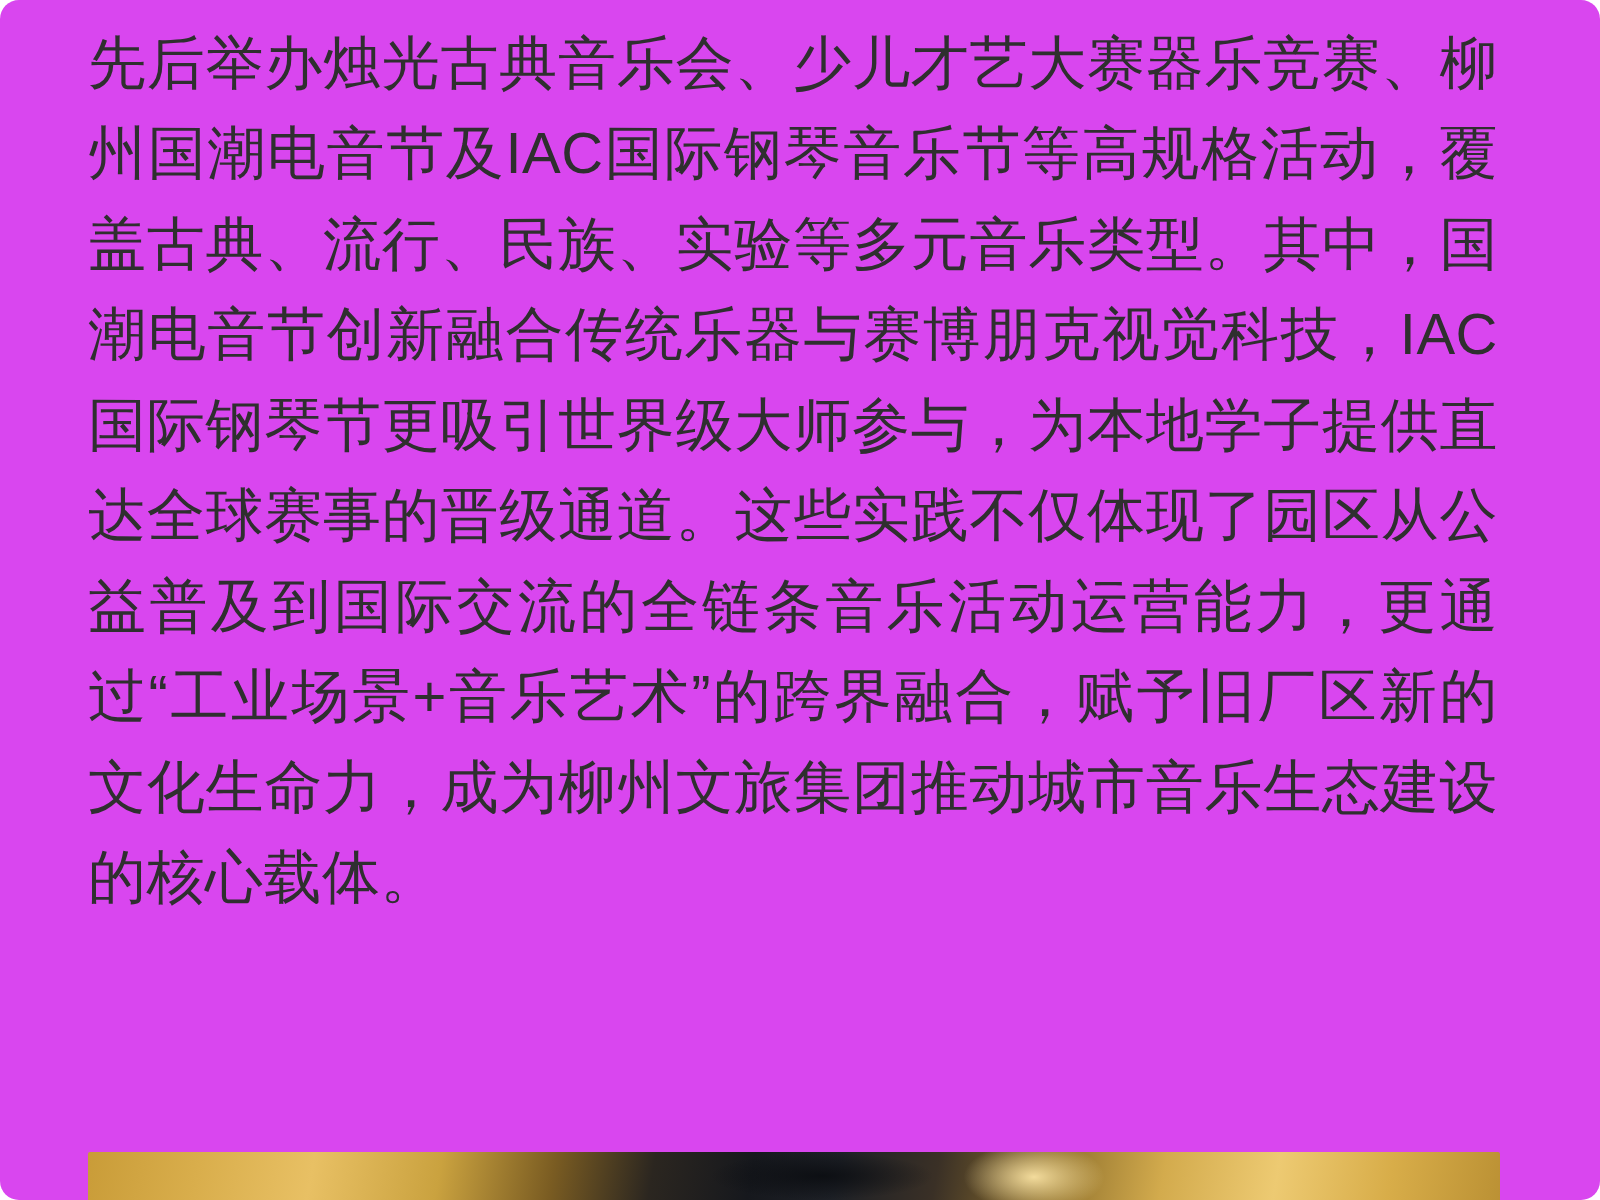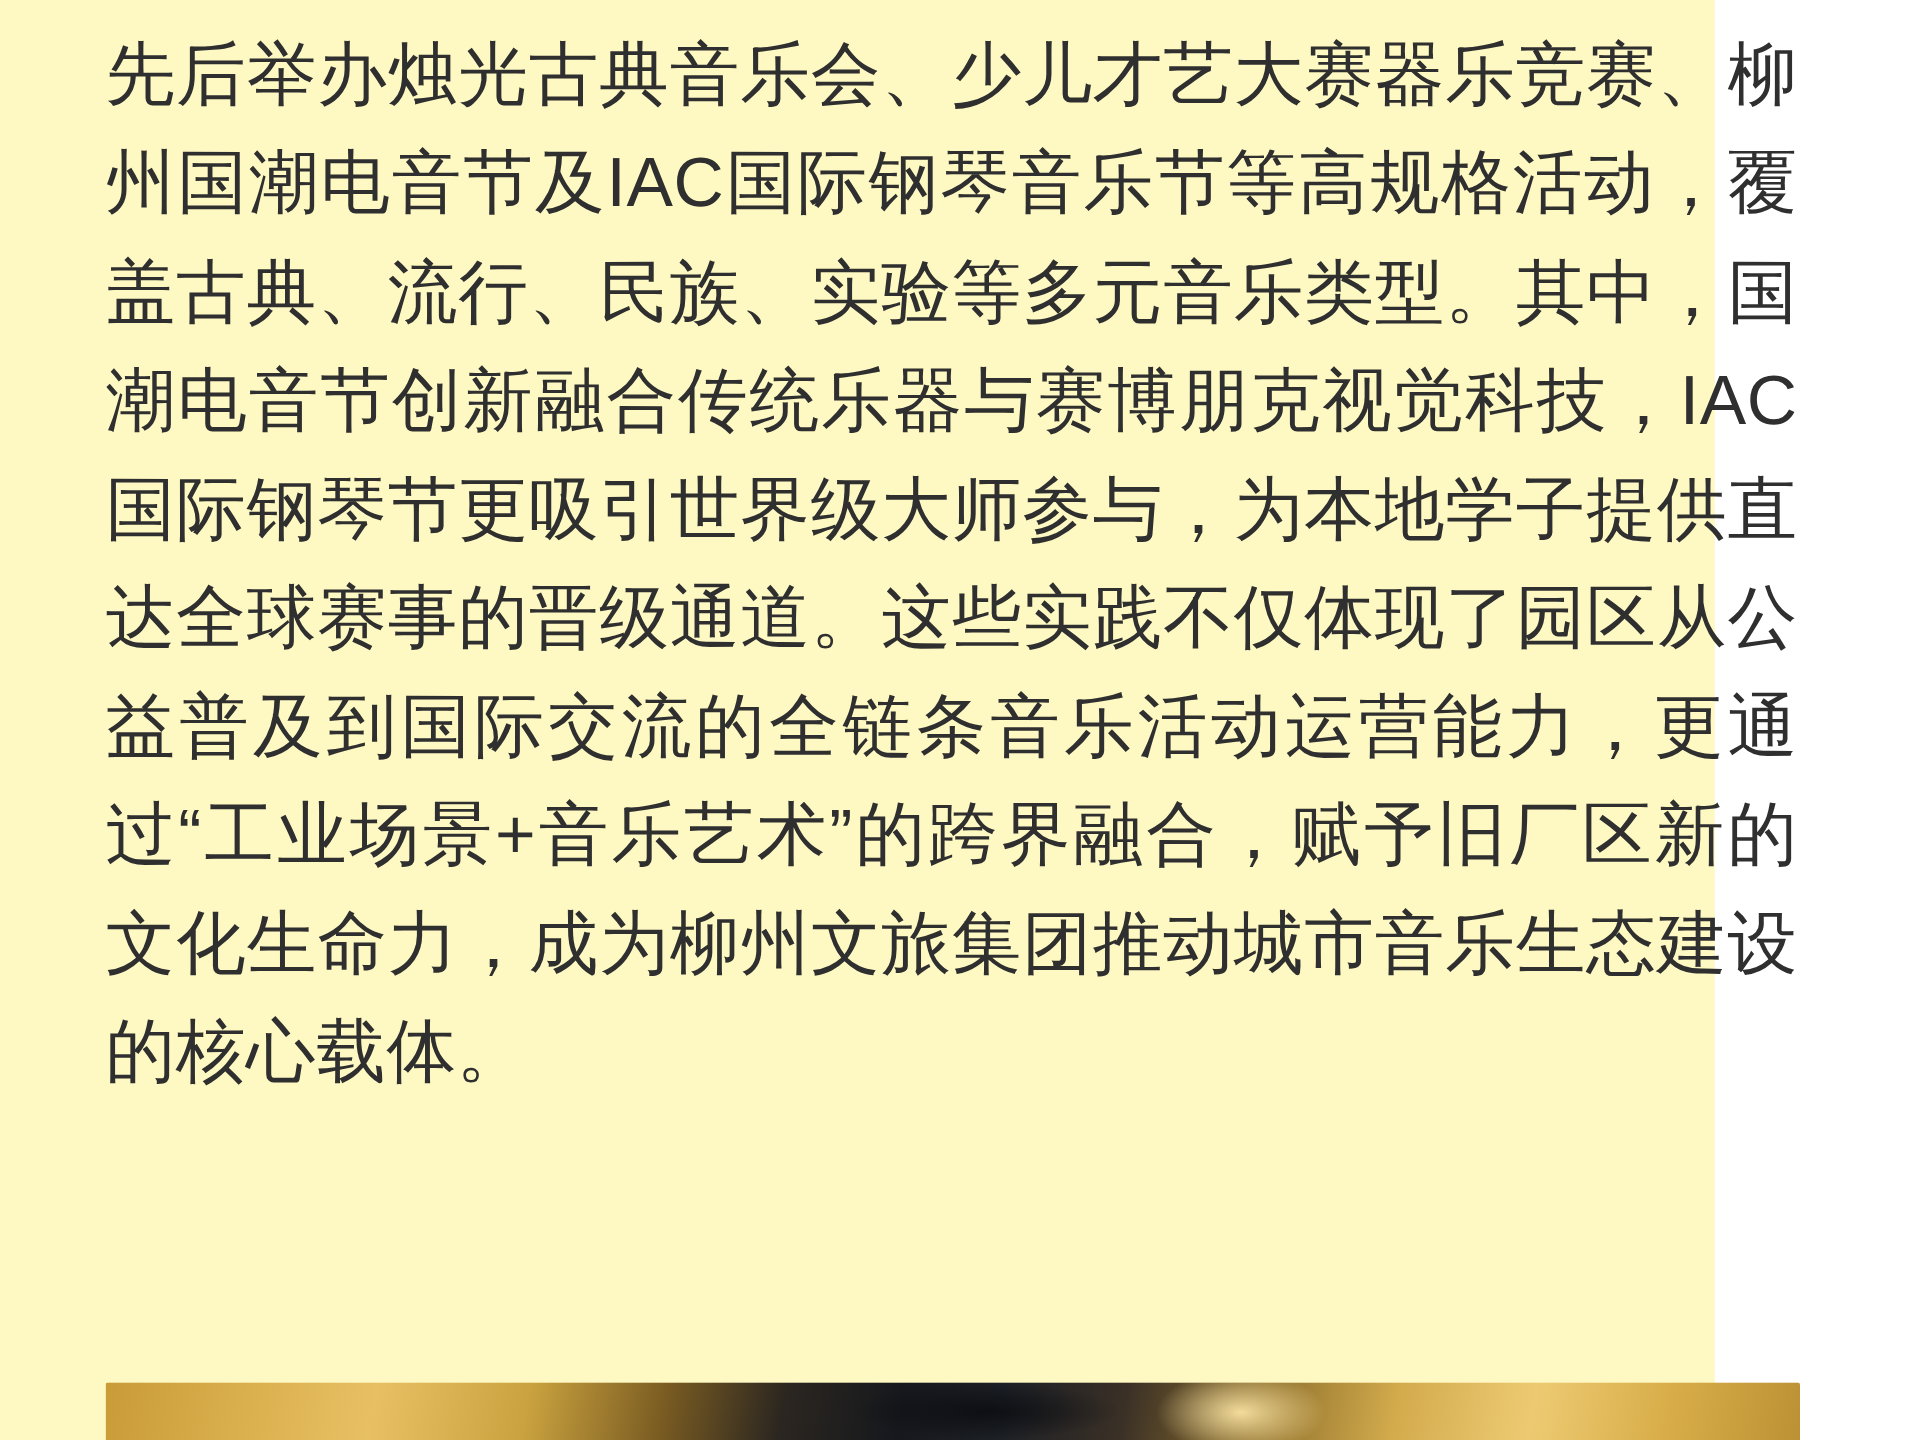--- a/index.html
+++ b/index.html
@@ -8,24 +8,25 @@
     background: #ffffff;
   }
   body {
     width: 1600px;
     height: 1200px;
     font-family: "Liberation Sans", "DejaVu Sans", sans-serif;
     overflow: hidden;
   }
   .page {
     position: relative;
-    width: 1429px;
+    width: 1600px;
     height: 1200px;
-    background: #fef9c3;
+    background: #d946ef;
     box-sizing: border-box;
+    border-radius: 19px;
   }
   .article-body {
     position: absolute;
     left: 88px;
     top: 18px;
     width: 1410px;
   }
   .paragraph {
     margin: 0;
     font-size: 58px;

